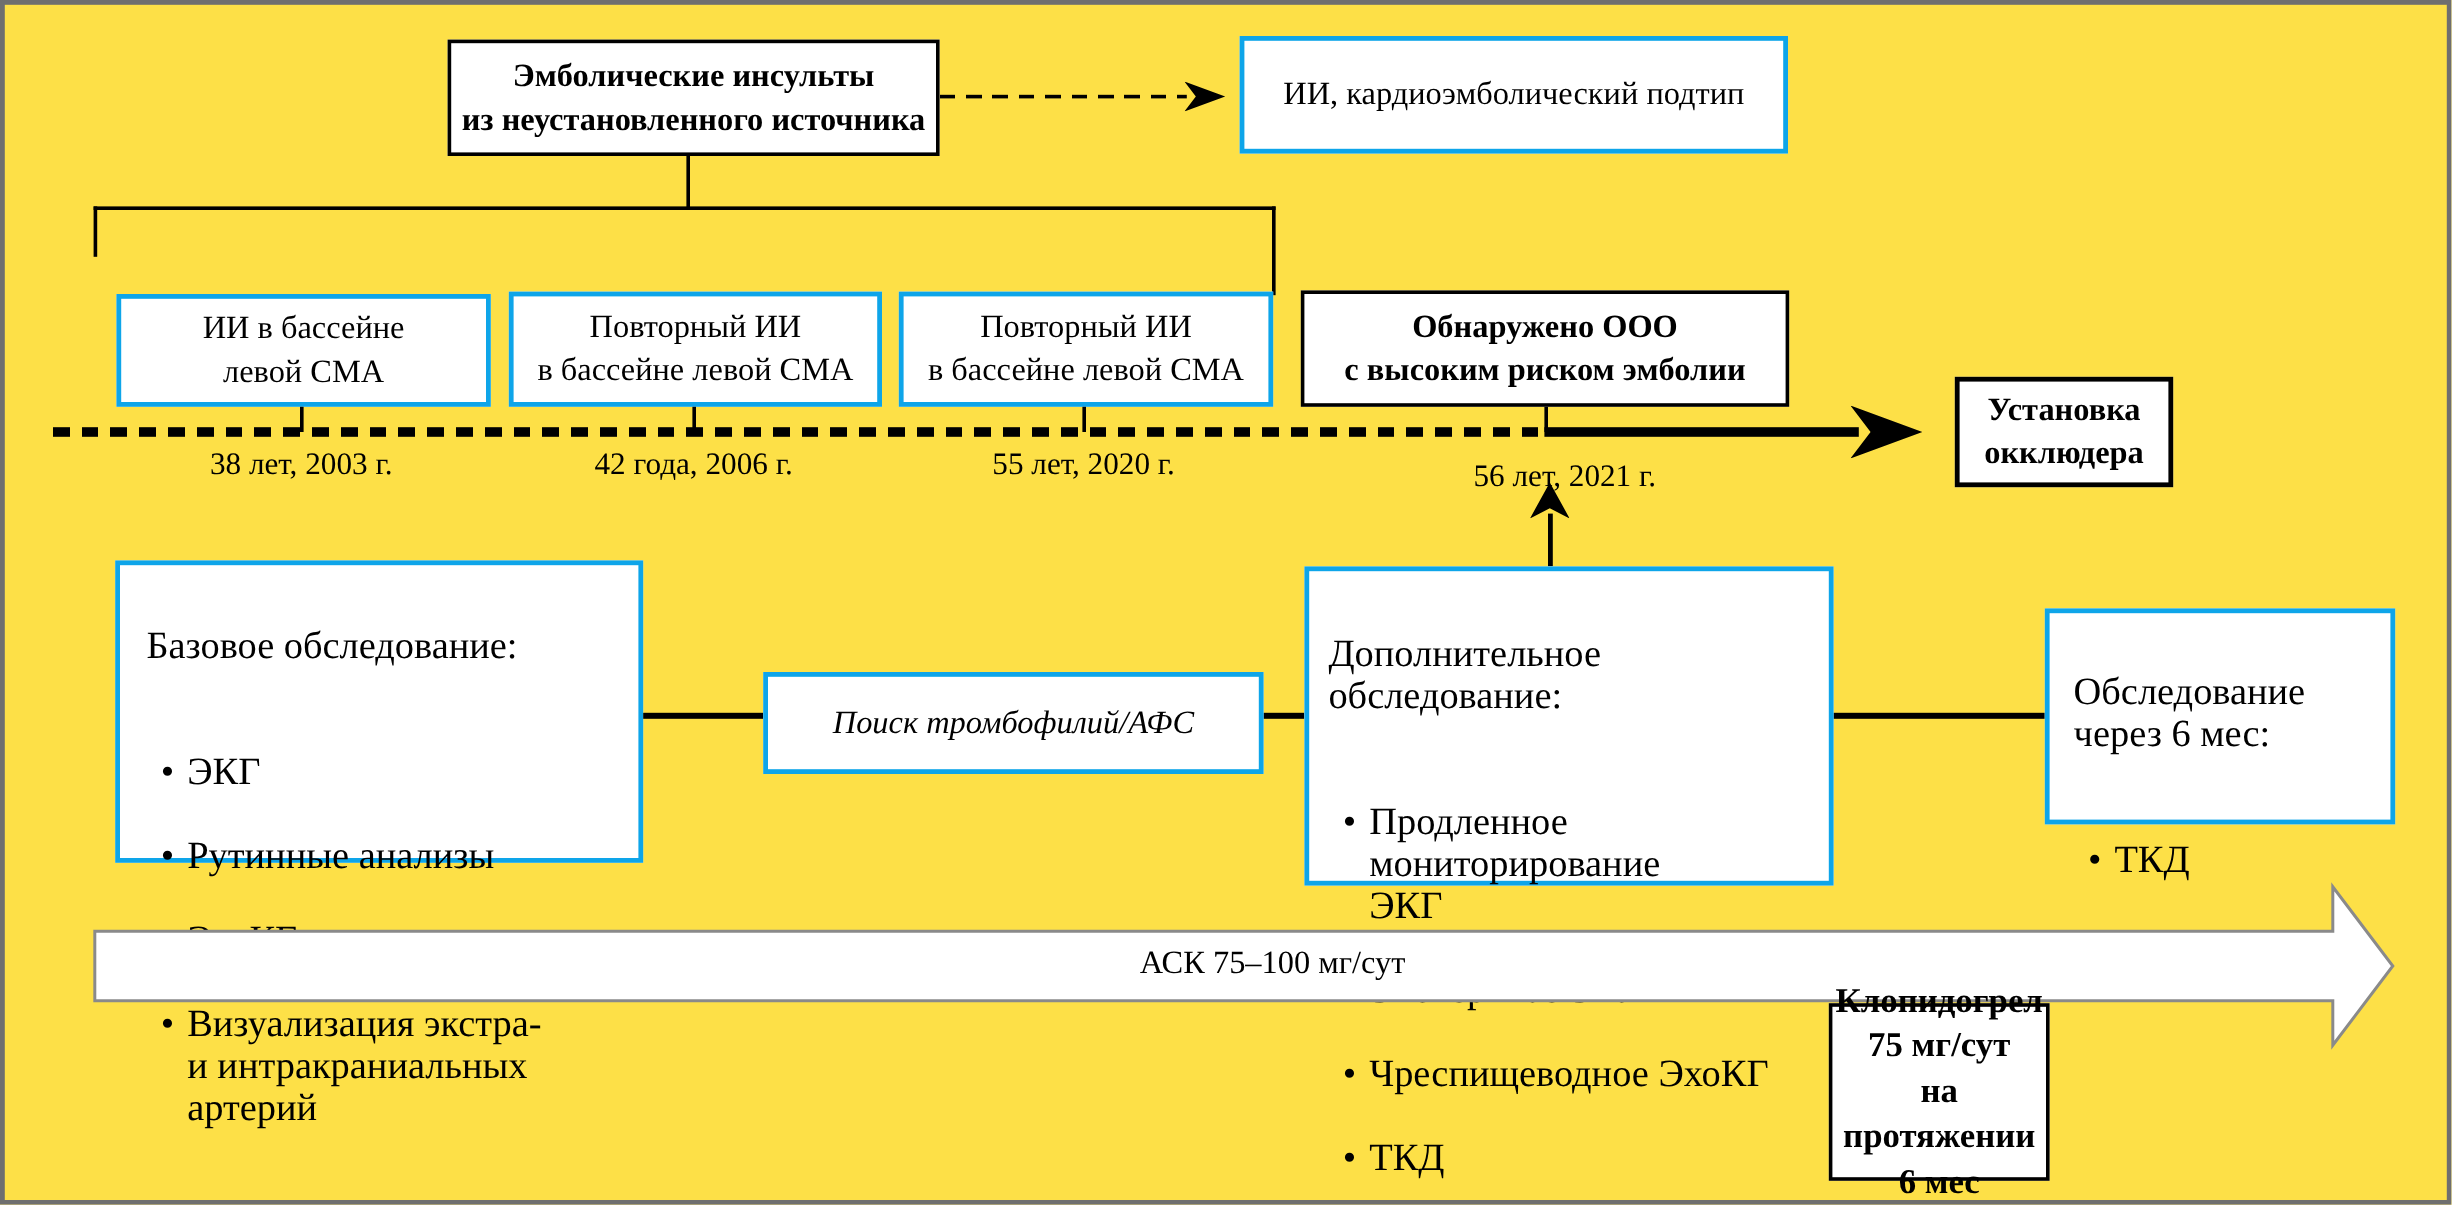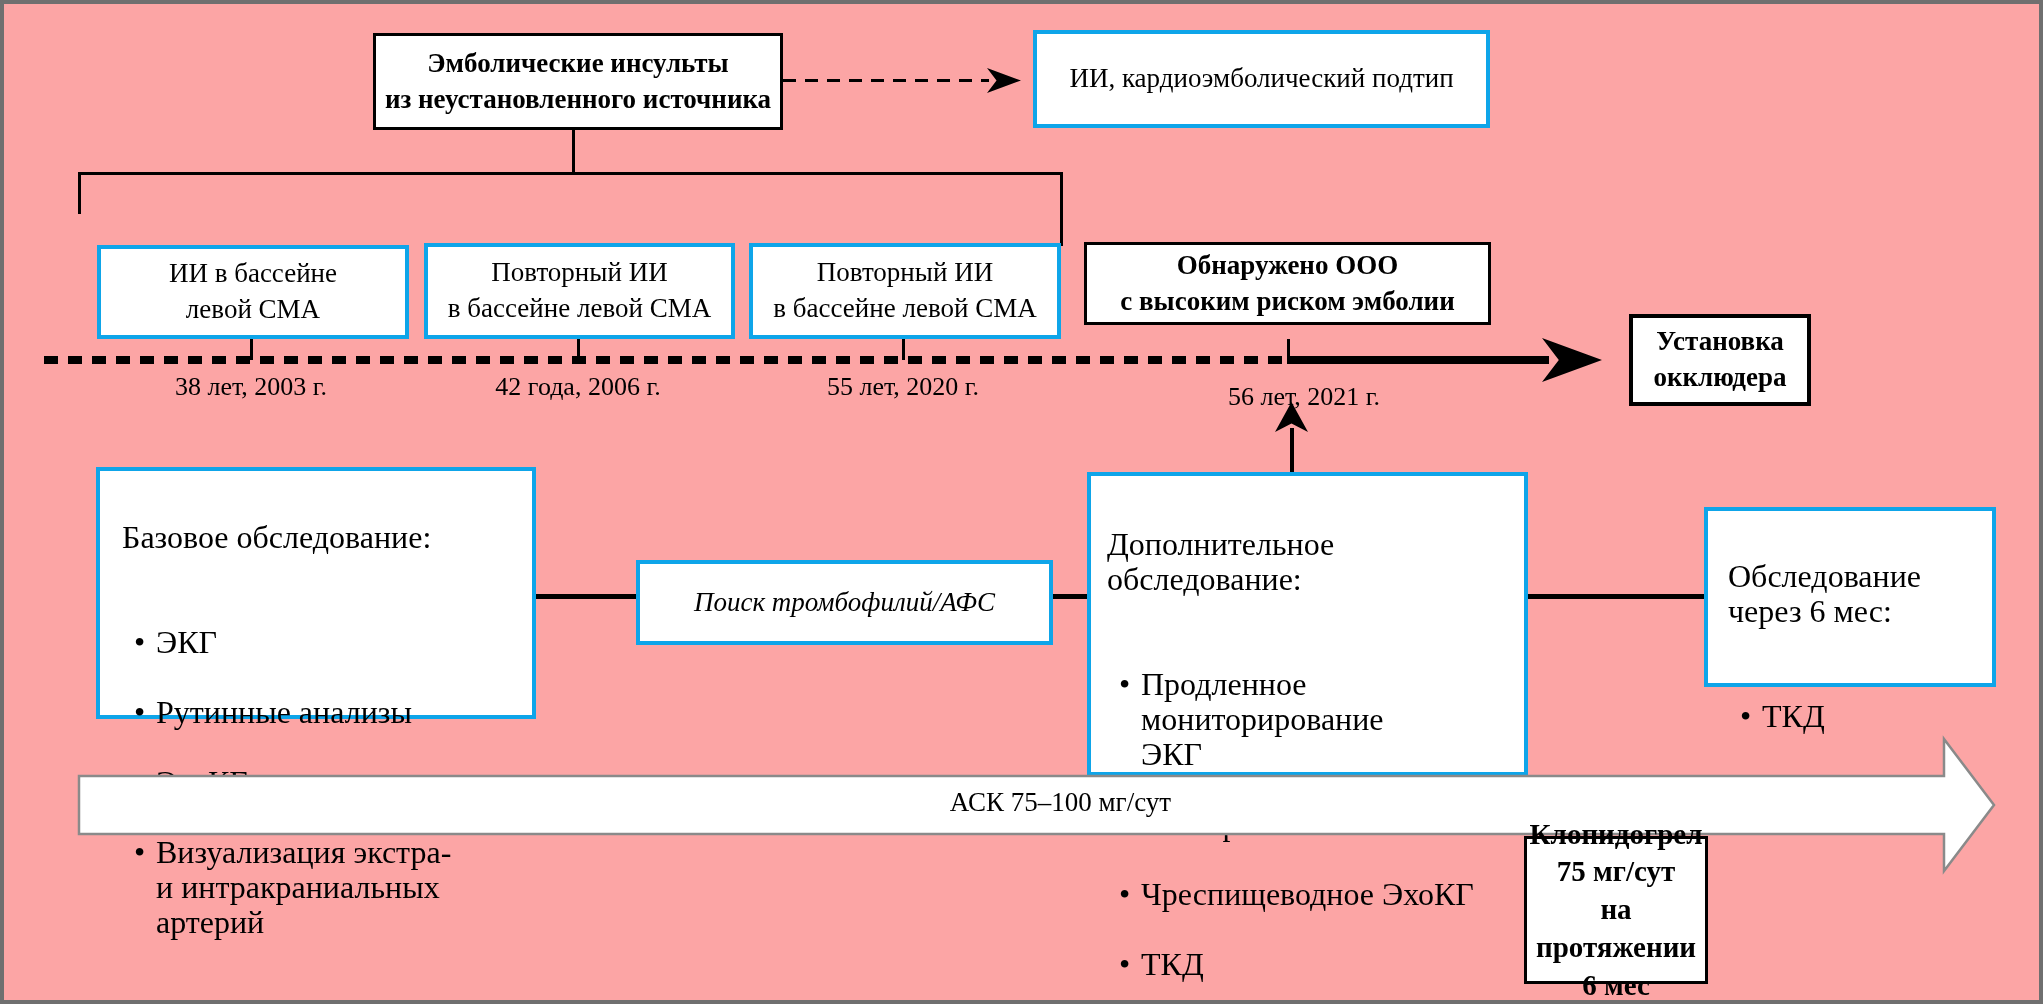--- a/index.html
+++ b/index.html
@@ -1,18 +1,18 @@
 <!DOCTYPE html>
 <html><head>
 <meta charset="utf-8">
 <style>
   html,body{margin:0;padding:0;background:#fff;}
   #canvas{
     position:relative;width:2043px;height:1004px;box-sizing:border-box;
-    border:4px solid #6f6f6f;background:#fca5a5;overflow:hidden;
+    border:4px solid #6f6f6f;background:#fde047;overflow:hidden;
     font-family:"Liberation Serif","DejaVu Serif",serif;color:#000;
   }
   .box{
     position:absolute;background:#fff;box-sizing:border-box;
     display:flex;align-items:center;justify-content:center;
     text-align:center;white-space:pre-line;line-height:1.32;
   }
   .gray{border:4px solid #0ea5e9;}
   .bold3{border:3px solid #000;font-weight:bold;}
   .bold4{border:4px solid #000;font-weight:bold;}
@@ -60,21 +60,21 @@
   <div class="line" style="left:74px;top:168px;width:985px;height:3px;"></div>
   <div class="line" style="left:74px;top:168px;width:3px;height:42px;"></div>
   <div class="line" style="left:1056px;top:168px;width:3px;height:74px;"></div>
 
   <div class="box gray fs27" style="left:93px;top:241px;width:312px;height:94px;">ИИ в бассейне
 левой СМА</div>
   <div class="box gray fs27" style="left:420px;top:239px;width:311px;height:96px;">Повторный ИИ
 в бассейне левой СМА</div>
   <div class="box gray fs27" style="left:745px;top:239px;width:312px;height:96px;">Повторный ИИ
 в бассейне левой СМА</div>
-  <div class="box bold3 fs27" style="left:1080px;top:238px;width:407px;height:83px;">Обнаружено ООО
+  <div class="box bold3 fs27" style="left:1080px;top:238px;width:407px;height:97px;">Обнаружено ООО
 с высоким риском эмболии</div>
 
   <div class="line" style="left:246px;top:335px;width:3px;height:21px;"></div>
   <div class="line" style="left:573px;top:335px;width:3px;height:21px;"></div>
   <div class="line" style="left:898px;top:335px;width:3px;height:21px;"></div>
   <div class="line" style="left:1283px;top:335px;width:3px;height:21px;"></div>
 
   <div class="dotline" style="left:40px;top:352px;width:1243px;"></div>
   <div class="line" style="left:1283px;top:352px;width:262px;height:8px;"></div>
   <div class="head head-right" style="left:1538px;top:334px;width:60px;height:44px;"></div>
@@ -100,21 +100,21 @@
 и интракраниальных артерий</li>
     </ul>
   </div>
 
   <div class="line" style="left:532px;top:590px;width:100px;height:5px;"></div>
   <div class="line" style="left:1015px;top:590px;width:68px;height:5px;"></div>
   <div class="line" style="left:1523px;top:590px;width:177px;height:5px;"></div>
 
   <div class="box gray fs27" style="left:632px;top:556px;width:417px;height:85px;font-style:italic;">Поиск тромбофилий/АФС</div>
 
-  <div class="contentbox gray" style="left:1083px;top:468px;width:441px;height:304px;padding:16px 4px 0 16px;">
+  <div class="contentbox gray" style="left:1083px;top:468px;width:441px;height:266px;padding:16px 4px 0 16px;">
     <div class="cb-title">Дополнительное обследование:</div>
     <ul class="bullets">
       <li>Продленное мониторирование
 ЭКГ</li>
       <li>Экспертное ЭхоКГ</li>
       <li>Чреспищеводное ЭхоКГ</li>
       <li>ТКД</li>
     </ul>
   </div>
 

